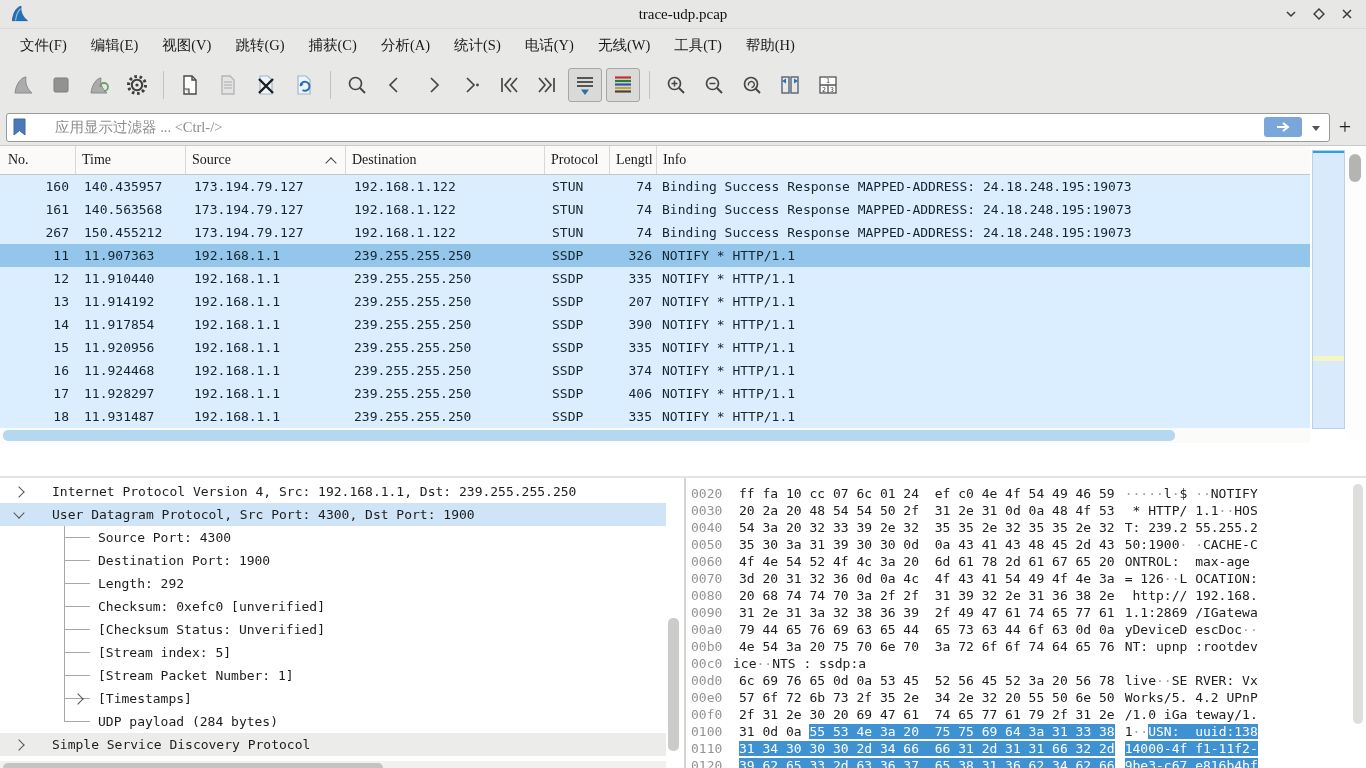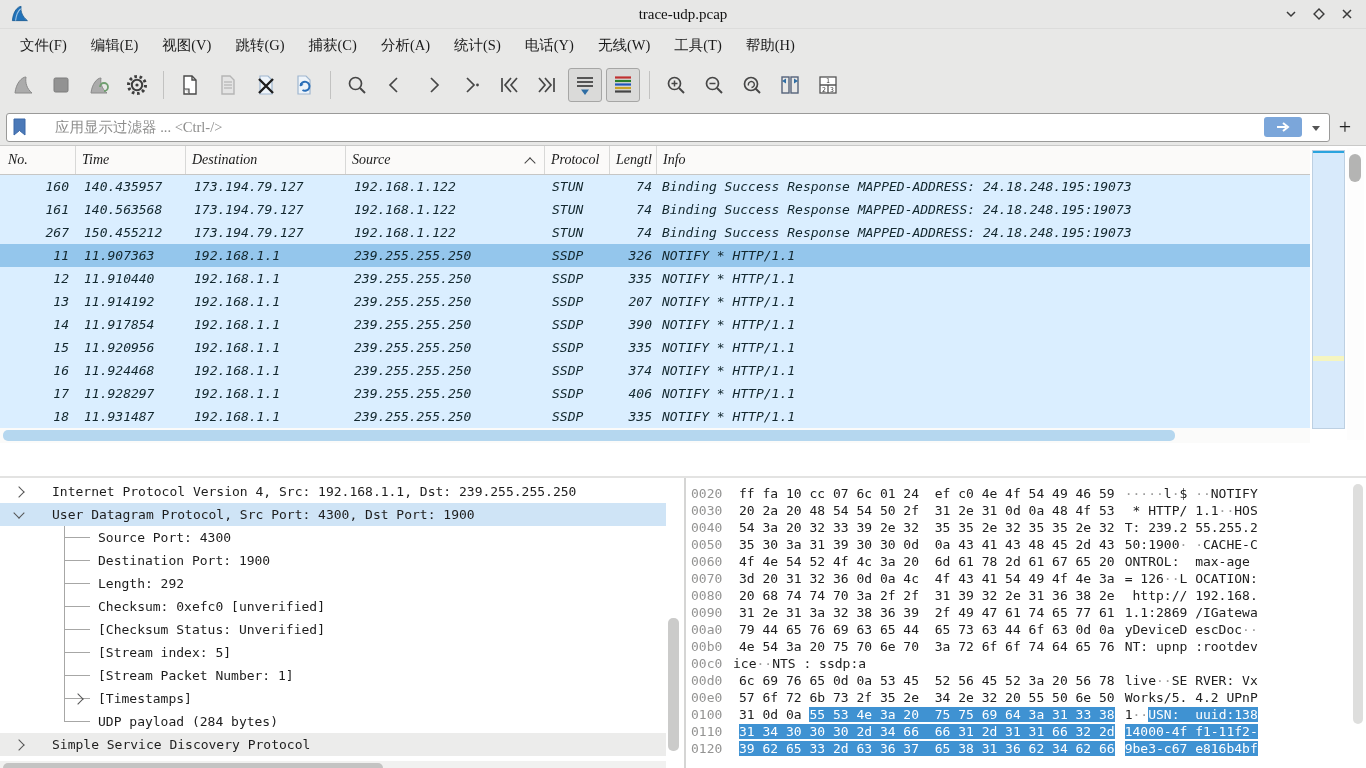--- a/index.html
+++ b/index.html
@@ -30,21 +30,21 @@
                 border-radius:3px;display:flex;align-items:center;gap:22px;}
   .filter-bookmark{margin:0 6px 0 5px;display:flex;}
   .filter-placeholder{color:#8d8d8c;font-size:14.5px;}
   .filter-apply{position:absolute;right:27px;top:3px;width:38px;height:20px;background:var(--filter-apply);
                 border-radius:3px;display:flex;align-items:center;justify-content:center;}
   .filter-caret{position:absolute;right:9px;top:12px;width:0;height:0;
                 border-left:4px solid transparent;border-right:4px solid transparent;border-top:5px solid #555;}
   .filter-plus{width:30px;text-align:center;font-size:22px;color:#222;line-height:30px;}
 
   
-  .packetlist{height:330px;position:relative;background:#fff;font-style:italic;}
+  .packetlist{height:330px;position:relative;background:#fff;}
   .pl-header{display:grid;grid-template-columns:76px 110px 160px 199px 65px 47px 1fr;width:1310px;height:28px;
              background:#fbfaf9;border-bottom:1px solid #c6c6c5;font-size:14px;}
   .ph{line-height:27px;padding:0 6px;border-right:1px solid #d8d8d7;white-space:nowrap;overflow:hidden;position:relative;}
   .ph.c0{padding-left:8px;}
   .sort-up{position:absolute;right:10px;top:13px;width:7px;height:7px;
            border-right:1.5px solid #444;border-bottom:1.5px solid #444;transform:rotate(-135deg);}
   .pl-body{width:1310px;height:253px;background:#fff;}
   .pl-row{display:grid;grid-template-columns:76px 110px 160px 199px 65px 47px 1fr;height:23px;line-height:23px;
           font-family:"DejaVu Sans Mono","Liberation Mono",monospace;font-size:13px;
           background:var(--udp-row-bg);color:var(--udp-row-fg);white-space:nowrap;}
@@ -305,22 +305,22 @@
     </span>
     <span class="filter-caret"></span>
   </div>
   <div class="filter-plus">+</div>
 </div>
 
 <div class="packetlist">
   <div class="pl-header">
     <div class="ph c0"><span>No.</span></div>
     <div class="ph"><span>Time</span></div>
+    <div class="ph"><span>Source</span><span class="sort-up"></span></div>
     <div class="ph"><span>Destination</span></div>
-    <div class="ph"><span>Source</span><span class="sort-up"></span></div>
     <div class="ph"><span>Protocol</span></div>
     <div class="ph"><span>Lengtl</span></div>
     <div class="ph" style="border-right:none;"><span>Info</span></div>
   </div>
   <div class="pl-body" id="pl-rows">
       <div class="pl-row">
         <div class="c-no">160</div>
         <div class="c-time">140.435957</div>
         <div class="c-src">173.194.79.127</div>
         <div class="c-dst">192.168.1.122</div>
@@ -460,20 +460,21 @@
         <div class="hx-row"><span class="hx-off">0050</span><span class="hx-hex">35 30 3a 31 39 30 30 0d  0a 43 41 43 48 45 2d 43</span><span class="hx-ascii"><span>50:1900</span><span class="np">·</span><span> </span><span class="np">·</span><span>CACHE-C</span></span></div>
         <div class="hx-row"><span class="hx-off">0060</span><span class="hx-hex">4f 4e 54 52 4f 4c 3a 20  6d 61 78 2d 61 67 65 20</span><span class="hx-ascii"><span>ONTROL:  max-age </span></span></div>
         <div class="hx-row"><span class="hx-off">0070</span><span class="hx-hex">3d 20 31 32 36 0d 0a 4c  4f 43 41 54 49 4f 4e 3a</span><span class="hx-ascii"><span>= 126</span><span class="np">··</span><span>L OCATION:</span></span></div>
         <div class="hx-row"><span class="hx-off">0080</span><span class="hx-hex">20 68 74 74 70 3a 2f 2f  31 39 32 2e 31 36 38 2e</span><span class="hx-ascii"><span> http:// 192.168.</span></span></div>
         <div class="hx-row"><span class="hx-off">0090</span><span class="hx-hex">31 2e 31 3a 32 38 36 39  2f 49 47 61 74 65 77 61</span><span class="hx-ascii"><span>1.1:2869 /IGatewa</span></span></div>
         <div class="hx-row"><span class="hx-off">00a0</span><span class="hx-hex">79 44 65 76 69 63 65 44  65 73 63 44 6f 63 0d 0a</span><span class="hx-ascii"><span>yDeviceD escDoc</span><span class="np">··</span></span></div>
         <div class="hx-row"><span class="hx-off">00b0</span><span class="hx-hex">4e 54 3a 20 75 70 6e 70  3a 72 6f 6f 74 64 65 76</span><span class="hx-ascii"><span>NT: upnp :rootdev</span></span></div>
         <div class="hx-row"><span class="hx-off">00c0</span><span class="hx-ascii"><span>ice</span><span class="np">··</span><span>NTS : ssdp:a</span></span></div>
         <div class="hx-row"><span class="hx-off">00d0</span><span class="hx-hex">6c 69 76 65 0d 0a 53 45  52 56 45 52 3a 20 56 78</span><span class="hx-ascii"><span>live</span><span class="np">··</span><span>SE RVER: Vx</span></span></div>
         <div class="hx-row"><span class="hx-off">00e0</span><span class="hx-hex">57 6f 72 6b 73 2f 35 2e  34 2e 32 20 55 50 6e 50</span><span class="hx-ascii"><span>Works/5. 4.2 UPnP</span></span></div>
+        <div class="hx-row"><span class="hx-off">00f0</span><span class="hx-hex">2f 31 2e 30 20 69 47 61  74 65 77 61 79 2f 31 2e</span><span class="hx-ascii"><span>/1.0 iGa teway/1.</span></span></div>
         <div class="hx-row"><span class="hx-off">0100</span><span class="hx-hex">31 0d 0a <span class="hl">55 53 4e 3a 20  75 75 69 64 3a 31 33 38</span></span><span class="hx-ascii"><span>1</span><span class="np">··</span><span class="hl">USN:  uuid:138</span></span></div>
         <div class="hx-row"><span class="hx-off">0110</span><span class="hx-hex"><span class="hl">31 34 30 30 30 2d 34 66  66 31 2d 31 31 66 32 2d</span></span><span class="hx-ascii"><span class="hl">14000-4f f1-11f2-</span></span></div>
         <div class="hx-row"><span class="hx-off">0120</span><span class="hx-hex"><span class="hl">39 62 65 33 2d 63 36 37  65 38 31 36 62 34 62 66</span></span><span class="hx-ascii"><span class="hl">9be3-c67 e816b4bf</span></span></div>
       </div>
     <div class="hx-vscroll"></div>
   </div>
 </div>
 
 <div class="statusbar">
   <div class="sb-expert"></div>

